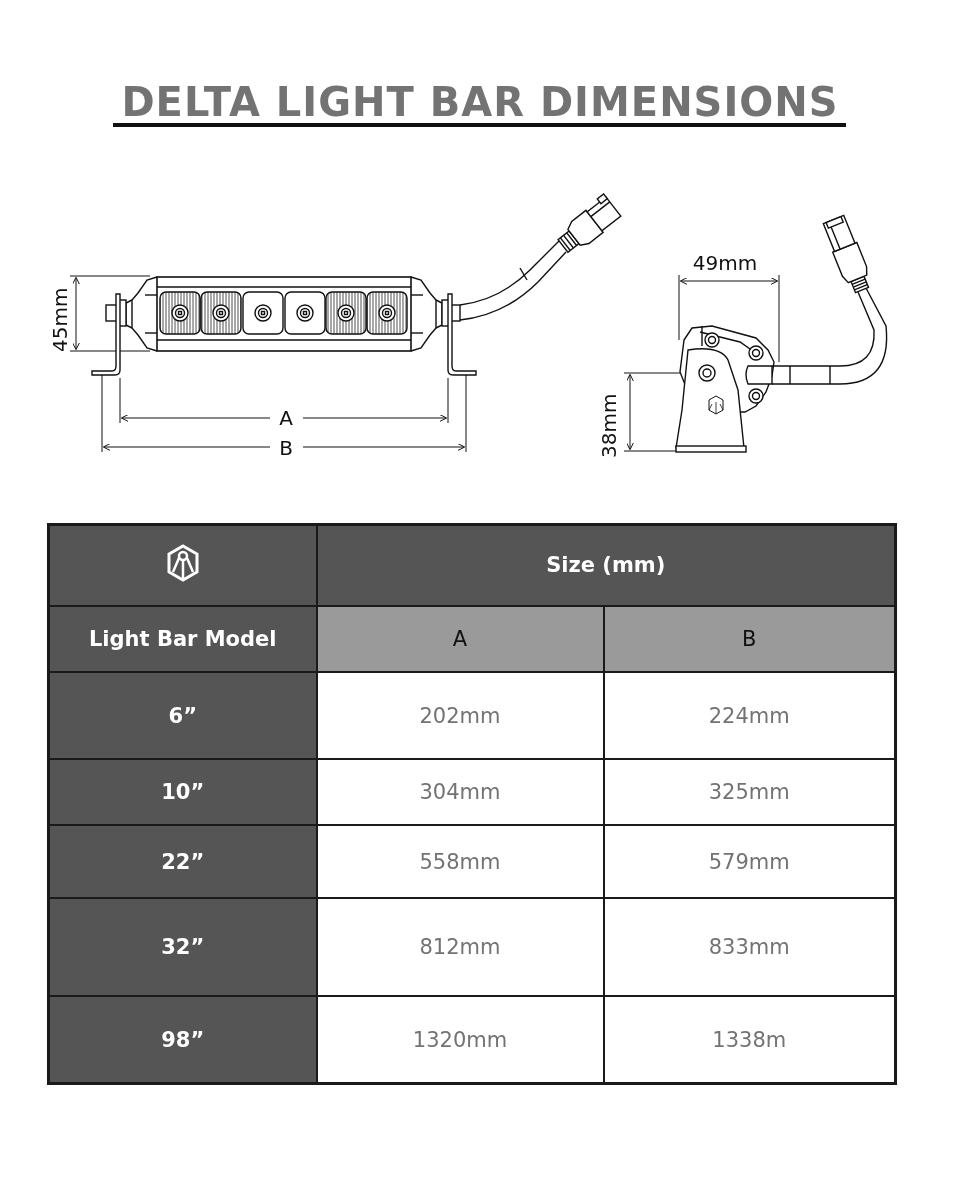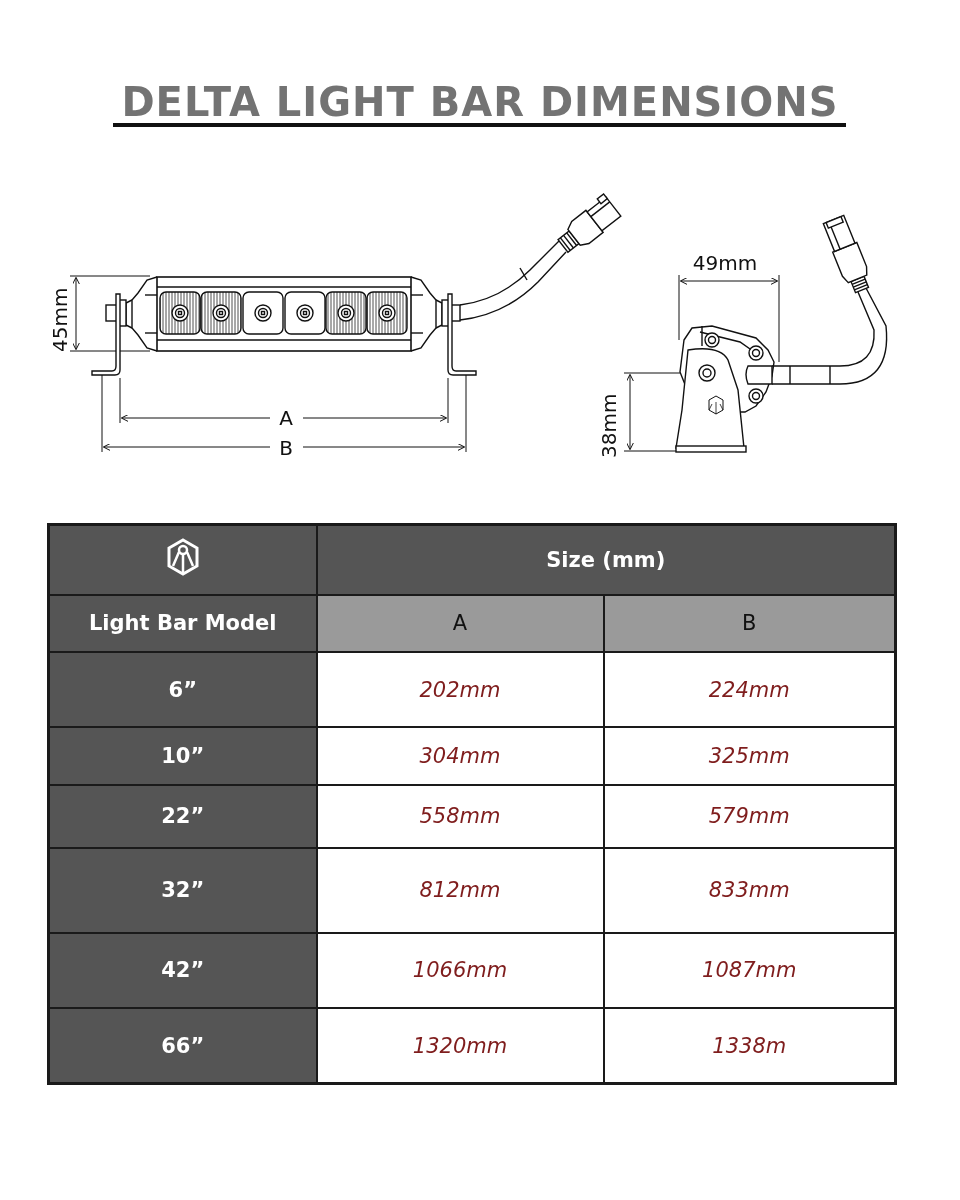--- a/index.html
+++ b/index.html
@@ -12,21 +12,21 @@
   svg.drawing { position:absolute; left:0; top:0; }
   .dim-label { font-family:"DejaVu Sans", sans-serif; font-size:20px; fill:#111; }
 
   table.spec { position:absolute; left:47px; top:523px; width:847px; height:562px;
                border-collapse:collapse; table-layout:fixed; border:3px solid #1a1a1a; }
   table.spec td { border:2px solid #1a1a1a; text-align:center; vertical-align:middle; padding:0;
                   font-family:"DejaVu Sans", sans-serif; }
   .hdr-dark { background:#555555; color:#ffffff; font-weight:bold; font-size:21px; }
   .hdr-grey { background:#9a9a9a; color:#111111; font-size:21px; }
   .model { background:#555555; color:#ffffff; font-weight:bold; font-size:21px; }
-  .val { background:#ffffff; color:#7f1d1d; font-size:21px;font-style:italic; }
+  .val { background:#ffffff; color:#737373; font-size:21px; }
   .logo-wrap { display:inline-block; width:36px; height:40px; }
 </style>
 </head>
 <body>
 
 <div class="title">DELTA LIGHT BAR DIMENSIONS</div>
 <div class="title-rule"></div>
 
 <svg class="drawing" width="960" height="480" viewBox="0 0 960 480">
   <defs>
@@ -215,23 +215,18 @@
     <td class="model">22”</td>
     <td class="val">558mm</td>
     <td class="val">579mm</td>
   </tr>
   <tr style="height:80px">
     <td class="model">32”</td>
     <td class="val">812mm</td>
     <td class="val">833mm</td>
   </tr>
   <tr style="height:71px">
-    <td class="model">42”</td>
-    <td class="val">1066mm</td>
-    <td class="val">1087mm</td>
-  </tr>
-  <tr style="height:71px">
-    <td class="model">66”</td>
+    <td class="model">98”</td>
     <td class="val">1320mm</td>
     <td class="val">1338m</td>
   </tr>
 </tbody>
   </table>
 
 </body></html>

